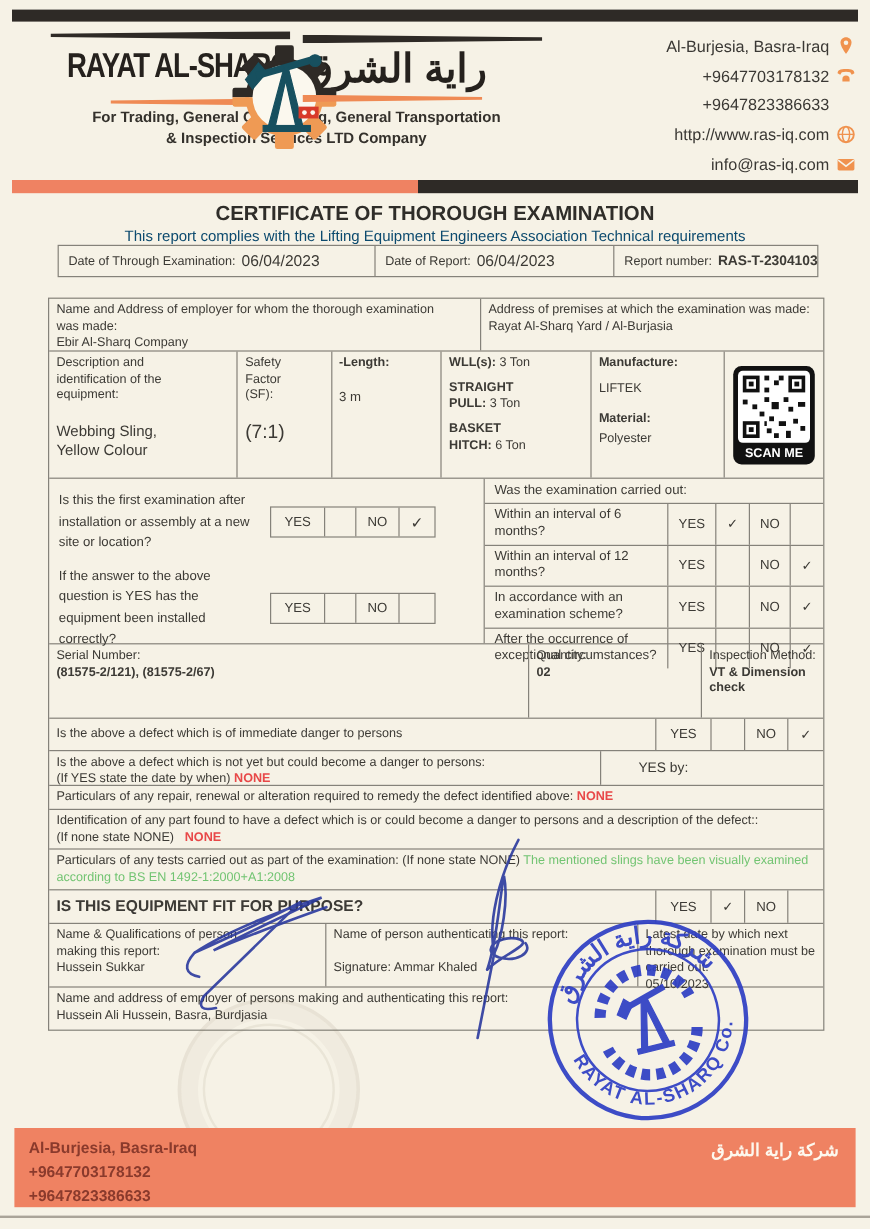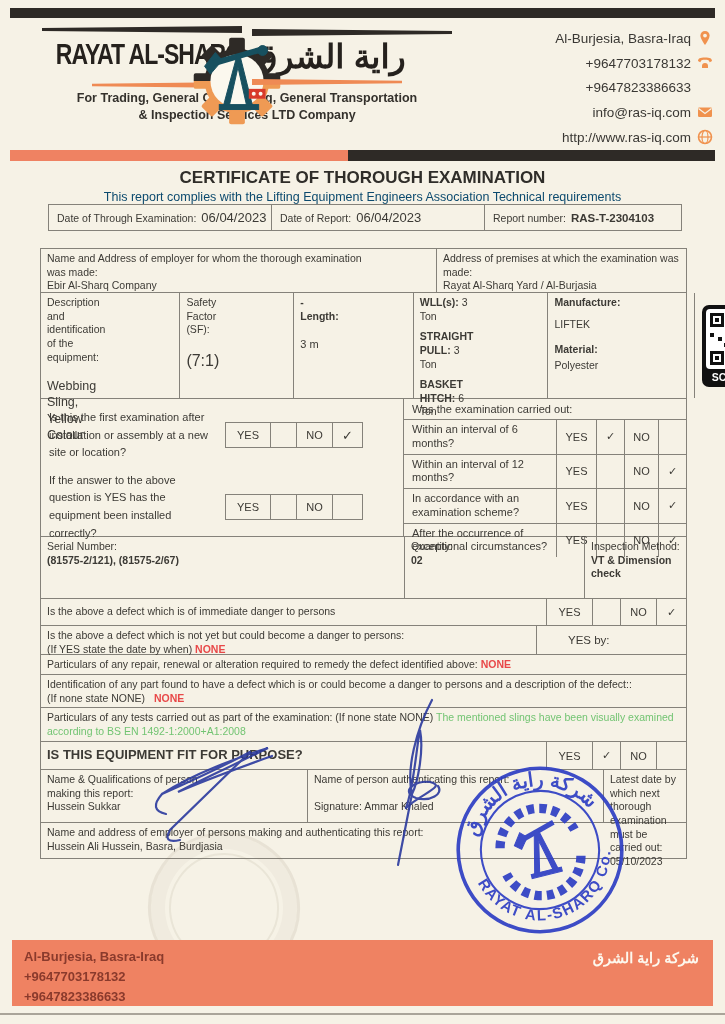--- a/index.html
+++ b/index.html
@@ -27,26 +27,26 @@
   .cicon{width:16px;height:16px;flex:0 0 16px;display:inline-block;}
   .divider{left:10px;top:150px;width:705px;height:11px;background:linear-gradient(to right,#ef8262 0,#ef8262 48%,#2e2a26 48%,#2e2a26 100%);}
   
   .doc-title{left:0;top:168px;width:725px;text-align:center;font-size:17px;font-weight:bold;color:#2f2d29;}
   .doc-subtitle{left:0;top:190px;width:725px;text-align:center;font-size:12.5px;color:#0c4a6e;}
   
   .bordered{border:1.2px solid #85827a;}
   .date-row{left:48px;top:204px;width:632px;display:flex;background:transparent;}
   .date-cell{padding:5px 8px;font-size:10.5px;display:flex;align-items:center;gap:5px;white-space:nowrap;}
   .date-cell .val{font-size:13px;}
-  .date-cell + .date-cell{border-left:1.2px solid #85827a;}
+  .date-cell + .date-cell{border-left:1.2px solid #85827a;margin-left:41px;}
   .mtable{left:40px;top:248px;width:645px;display:flex;flex-direction:column;background:transparent;}
   .mrow{display:flex;border-bottom:1.2px solid #85827a;box-sizing:border-box;gap:32px;}
   .mrow:last-child{border-bottom:none;}
   .mcell{box-sizing:border-box;padding:3px 6px;font-size:10.5px;line-height:1.3;}
-  .mcell + .mcell{border-left:1.2px solid #85827a;margin-left:36px;}
+  .mcell + .mcell{border-left:1.2px solid #85827a;}
   .lbl{font-size:10.5px;}
   .b{font-weight:bold;}
   .red{color:#e84848;}
   .green{color:#72c472;}
   
   .chk-table{display:flex;border:1.2px solid #85827a;height:26px;box-sizing:border-box;background:transparent;}
   .chk-cell{display:flex;align-items:center;justify-content:center;font-size:11px;box-sizing:border-box;height:100%;}
   .chk-cell + .chk-cell{border-left:1.2px solid #85827a;}
   .w-yes{width:44px;} .w-blank{width:26px;} .w-no{width:36px;} .w-chk{width:30px;}
   .chkmark{font-size:13px;color:#3c3a35;}
@@ -154,32 +154,32 @@
     <span>+9647703178132</span>
     <svg class="cicon" viewBox="0 0 16 16">
         <path d="M1 6 C1 3.5 3 2.5 8 2.5 S15 3.5 15 6 l-2.2 1.2 -1.3-2 c-2.2-.6-4.8-.6-7 0 l-1.3 2 Z" fill="#f0924e"></path>
         <path d="M5 11a3 3 0 0 1 6 0v2H5z" fill="#f0924e"></path>
       </svg>
   </div>
   <div class="contact-line" style="padding-right:22px;">
     <span>+9647823386633</span>
   </div>
   <div class="contact-line">
-    <span>info@ras-iq.com</span>
-    <svg class="cicon" viewBox="0 0 16 16">
-        <rect x="1" y="3.5" width="14" height="9.5" rx="1.2" fill="#f0924e"></rect>
-        <path d="M1.5 4.5 8 9.5 14.5 4.5" fill="none" stroke="#f6f2e6" stroke-width="1.3"></path>
-      </svg>
-  </div>
-  <div class="contact-line">
     <span>http://www.ras-iq.com</span>
     <svg class="cicon" viewBox="0 0 16 16">
         <circle cx="8" cy="8" r="6.5" fill="none" stroke="#f0924e" stroke-width="1.6"></circle>
         <ellipse cx="8" cy="8" rx="3" ry="6.5" fill="none" stroke="#f0924e" stroke-width="1.2"></ellipse>
         <line x1="1.5" y1="8" x2="14.5" y2="8" stroke="#f0924e" stroke-width="1.2"></line>
+      </svg>
+  </div>
+  <div class="contact-line">
+    <span>info@ras-iq.com</span>
+    <svg class="cicon" viewBox="0 0 16 16">
+        <rect x="1" y="3.5" width="14" height="9.5" rx="1.2" fill="#f0924e"></rect>
+        <path d="M1.5 4.5 8 9.5 14.5 4.5" fill="none" stroke="#f6f2e6" stroke-width="1.3"></path>
       </svg>
   </div>
 </div>
 
 <div class="abs divider"></div>
 
 <div class="abs doc-title">CERTIFICATE OF THOROUGH EXAMINATION</div>
 <div class="abs doc-subtitle">This report complies with the Lifting Equipment Engineers Association Technical requirements</div>
 
 <div class="abs date-row bordered">

